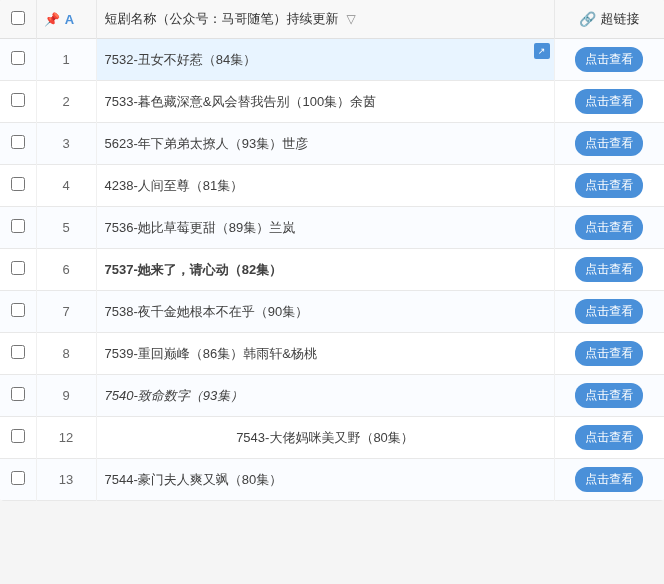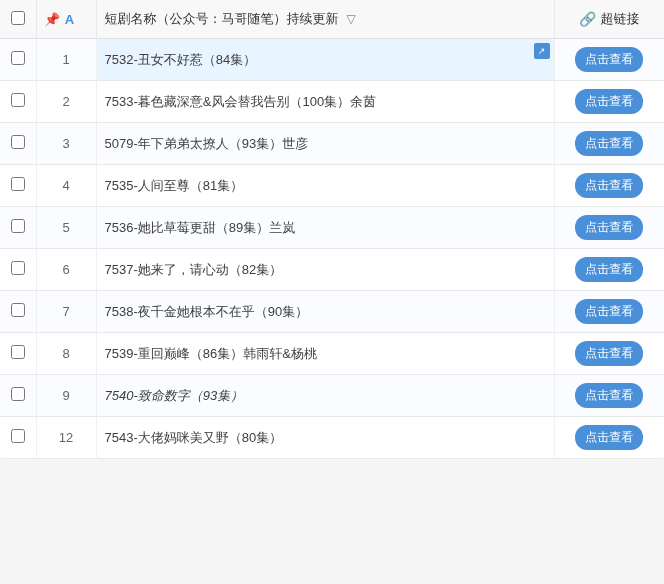--- a/index.html
+++ b/index.html
@@ -163,39 +163,39 @@
         </tr>
         <tr>
           <td class="td-num checkbox-cell"><input type="checkbox" style=""></td>
           <td class="td-num">2</td>
           <td class="td-title" style="position: relative;"><span>7533-暮色藏深意&amp;风会替我告别（100集）余茵</span></td>
           <td class="td-link"><button class="btn-view">点击查看</button></td>
         </tr>
         <tr>
           <td class="td-num checkbox-cell"><input type="checkbox" style=""></td>
           <td class="td-num">3</td>
-          <td class="td-title" style="position: relative;"><span>5079-年下弟弟太撩人（93集）世彦</span></td>
+          <td class="td-title" style="position: relative;"><span>5623-年下弟弟太撩人（93集）世彦</span></td>
           <td class="td-link"><button class="btn-view">点击查看</button></td>
         </tr>
         <tr>
           <td class="td-num checkbox-cell"><input type="checkbox" style=""></td>
           <td class="td-num">4</td>
-          <td class="td-title" style="position: relative;"><span>7535-人间至尊（81集）</span></td>
+          <td class="td-title" style="position: relative;"><span>4238-人间至尊（81集）</span></td>
           <td class="td-link"><button class="btn-view">点击查看</button></td>
         </tr>
         <tr>
           <td class="td-num checkbox-cell"><input type="checkbox" style=""></td>
           <td class="td-num">5</td>
           <td class="td-title" style="position: relative;"><span>7536-她比草莓更甜（89集）兰岚</span></td>
           <td class="td-link"><button class="btn-view">点击查看</button></td>
         </tr>
         <tr>
           <td class="td-num checkbox-cell"><input type="checkbox" style=""></td>
           <td class="td-num">6</td>
-          <td class="td-title" style="position: relative;"><span>7537-她来了，请心动（82集）</span></td>
+          <td class="td-title" style="position: relative; font-weight: bold;"><span>7537-她来了，请心动（82集）</span></td>
           <td class="td-link"><button class="btn-view">点击查看</button></td>
         </tr>
         <tr>
           <td class="td-num checkbox-cell"><input type="checkbox" style=""></td>
           <td class="td-num">7</td>
           <td class="td-title" style="position: relative;"><span>7538-夜千金她根本不在乎（90集）</span></td>
           <td class="td-link"><button class="btn-view">点击查看</button></td>
         </tr>
         <tr>
           <td class="td-num checkbox-cell"><input type="checkbox" style=""></td>
@@ -205,19 +205,25 @@
         </tr>
         <tr>
           <td class="td-num checkbox-cell"><input type="checkbox" style=""></td>
           <td class="td-num">9</td>
           <td class="td-title" style="position: relative; font-style: italic;"><span>7540-致命数字（93集）</span></td>
           <td class="td-link"><button class="btn-view">点击查看</button></td>
         </tr>
         <tr>
           <td class="td-num checkbox-cell"><input type="checkbox" style=""></td>
           <td class="td-num">12</td>
-          <td class="td-title" style="position: relative;"><span>7543-大佬妈咪美又野（80集）</span></td>
+          <td class="td-title" style="position: relative; text-align: center;"><span>7543-大佬妈咪美又野（80集）</span></td>
+          <td class="td-link"><button class="btn-view">点击查看</button></td>
+        </tr>
+        <tr>
+          <td class="td-num checkbox-cell"><input type="checkbox" style=""></td>
+          <td class="td-num">13</td>
+          <td class="td-title" style="position: relative;"><span>7544-豪门夫人爽又飒（80集）</span></td>
           <td class="td-link"><button class="btn-view">点击查看</button></td>
         </tr>
       </tbody>
   </table>
 
 </div>
 
 </body></html>

